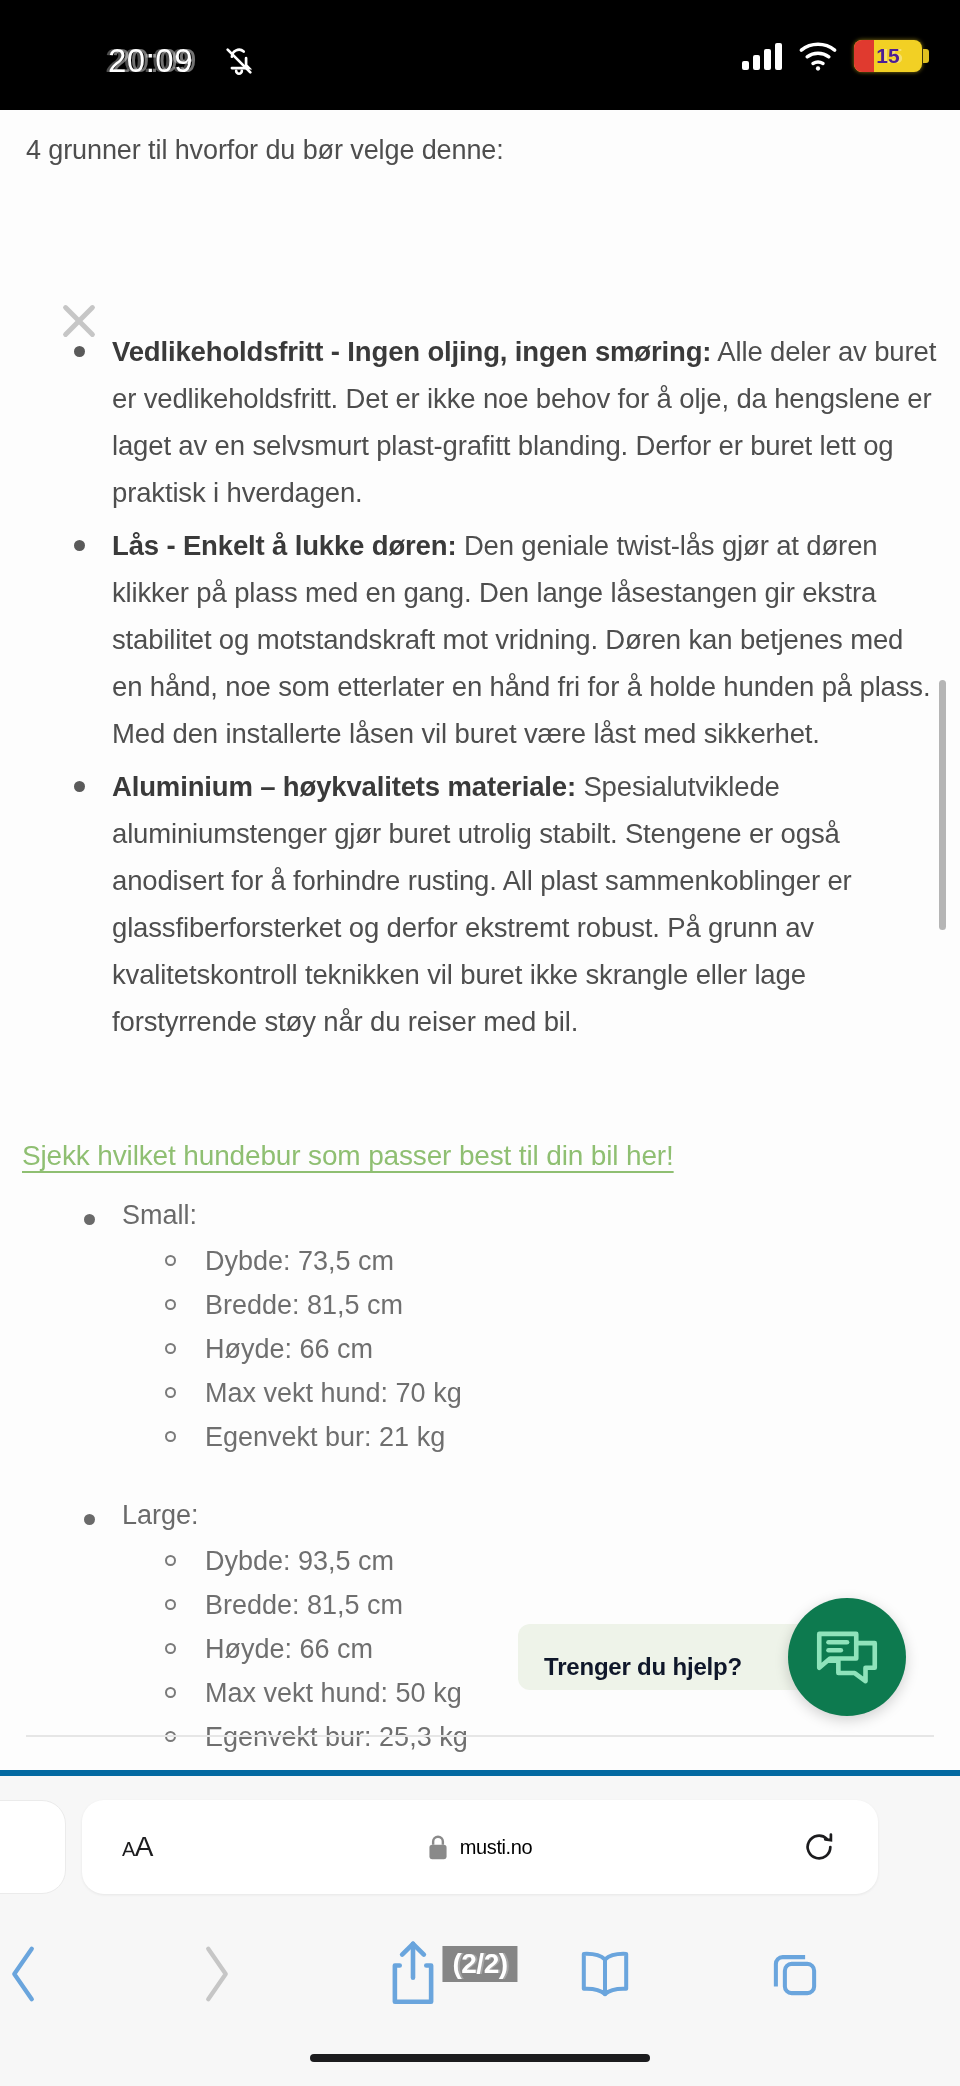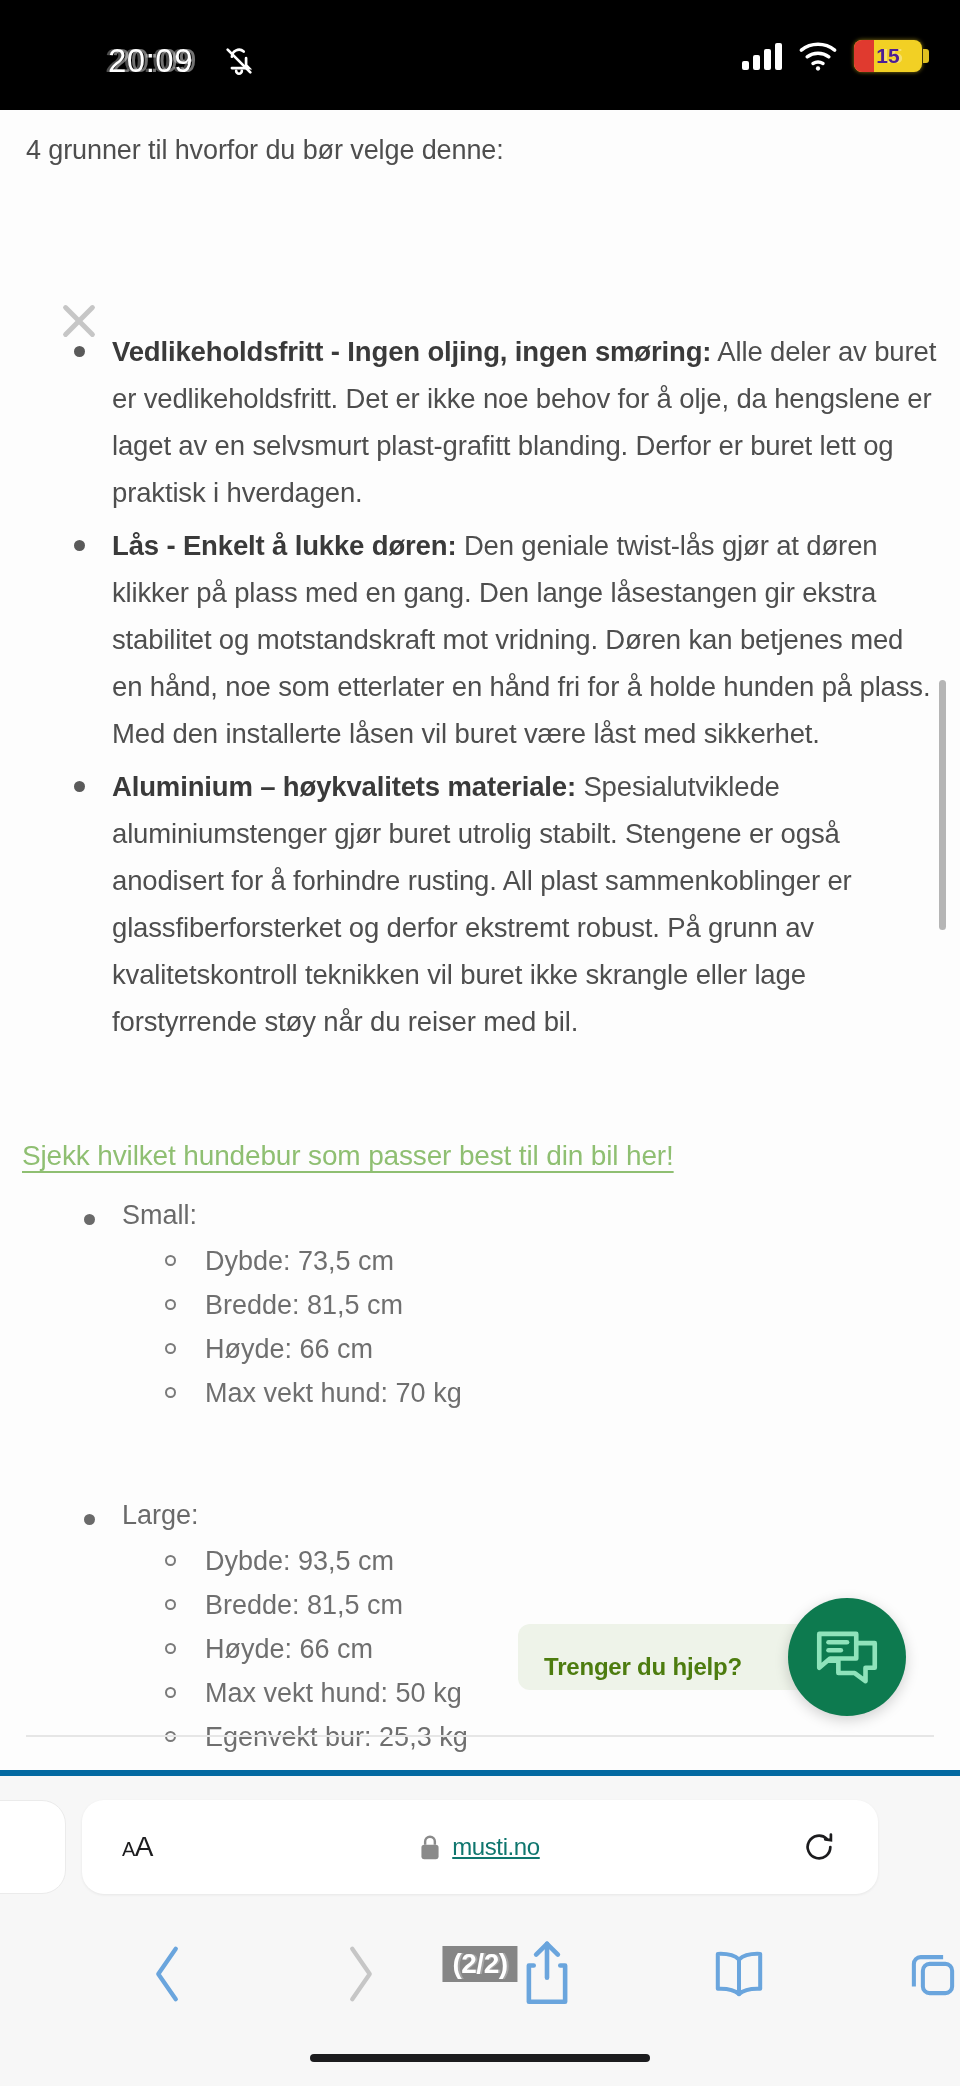--- a/index.html
+++ b/index.html
@@ -218,21 +218,21 @@
     height: 66px;
     border-radius: 12px;
     background: #eef3e9;
     display: flex;
     align-items: center;
     padding-left: 26px;
     z-index: 12;
   }
   .chat-bubble span {
     font-size: 24px;
-    color: #4d7c0f;
+    color: #0f172a;
     font-weight: bold;
     letter-spacing: -0.2px;
     margin-top: 20px;
   }
   .chat-fab {
     position: absolute;
     left: 788px;
     top: 1598px;
     width: 118px;
     height: 118px;
@@ -298,45 +298,44 @@
   .url-center {
     position: absolute;
     left: 0; right: 0;
     display: flex;
     align-items: center;
     justify-content: center;
     gap: 12px;
   }
   .lock-icon { width: 20px; height: 26px; }
   .url-text {
-    font-size: 24px;
-    color: #0f766e;
+    font-size: 20px;
+    color: #000000;
     letter-spacing: -0.4px;
-    text-decoration: underline;
   }
   .reload-icon {
     position: absolute;
     right: 42px;
     width: 34px; height: 36px;
   }
 
   .toolbar {
     position: absolute;
     left: 0;
     top: 142px;
     width: 960px;
     height: 112px;
     display: flex;
     align-items: center;
   }
   .tb-btn {
     flex: 1;
     display: flex;
     align-items: center;
-    justify-content: flex-end;
+    justify-content: flex-start;
     position: relative;
     height: 112px;
     text-decoration: underline;
   }
   .page-badge {
     position: absolute;
     left: 50%;
     top: 28px;
     transform: translateX(-50%);
     background: rgba(90,90,90,0.72);
@@ -423,20 +422,21 @@
 
     <div class="spec-block" style="top:1090px">
       <div class="spec-title">
         <span class="dot"></span>
         <span>Small:</span>
       </div>
       <div class="spec-sub"><span class="ring"></span><span>Dybde: 73,5 cm</span></div>
       <div class="spec-sub"><span class="ring"></span><span>Bredde: 81,5 cm</span></div>
       <div class="spec-sub"><span class="ring"></span><span>Høyde: 66 cm</span></div>
       <div class="spec-sub"><span class="ring"></span><span>Max vekt hund: 70 kg</span></div>
+      <div class="spec-sub"><span class="ring"></span><span>Egenvekt bur: 21 kg</span></div>
     </div>
 
     <div class="spec-block" style="top:1390px">
       <div class="spec-title">
         <span class="dot"></span>
         <span>Large:</span>
       </div>
       <div class="spec-sub"><span class="ring"></span><span>Dybde: 93,5 cm</span></div>
       <div class="spec-sub"><span class="ring"></span><span>Bredde: 81,5 cm</span></div>
       <div class="spec-sub"><span class="ring"></span><span>Høyde: 66 cm</span></div>

